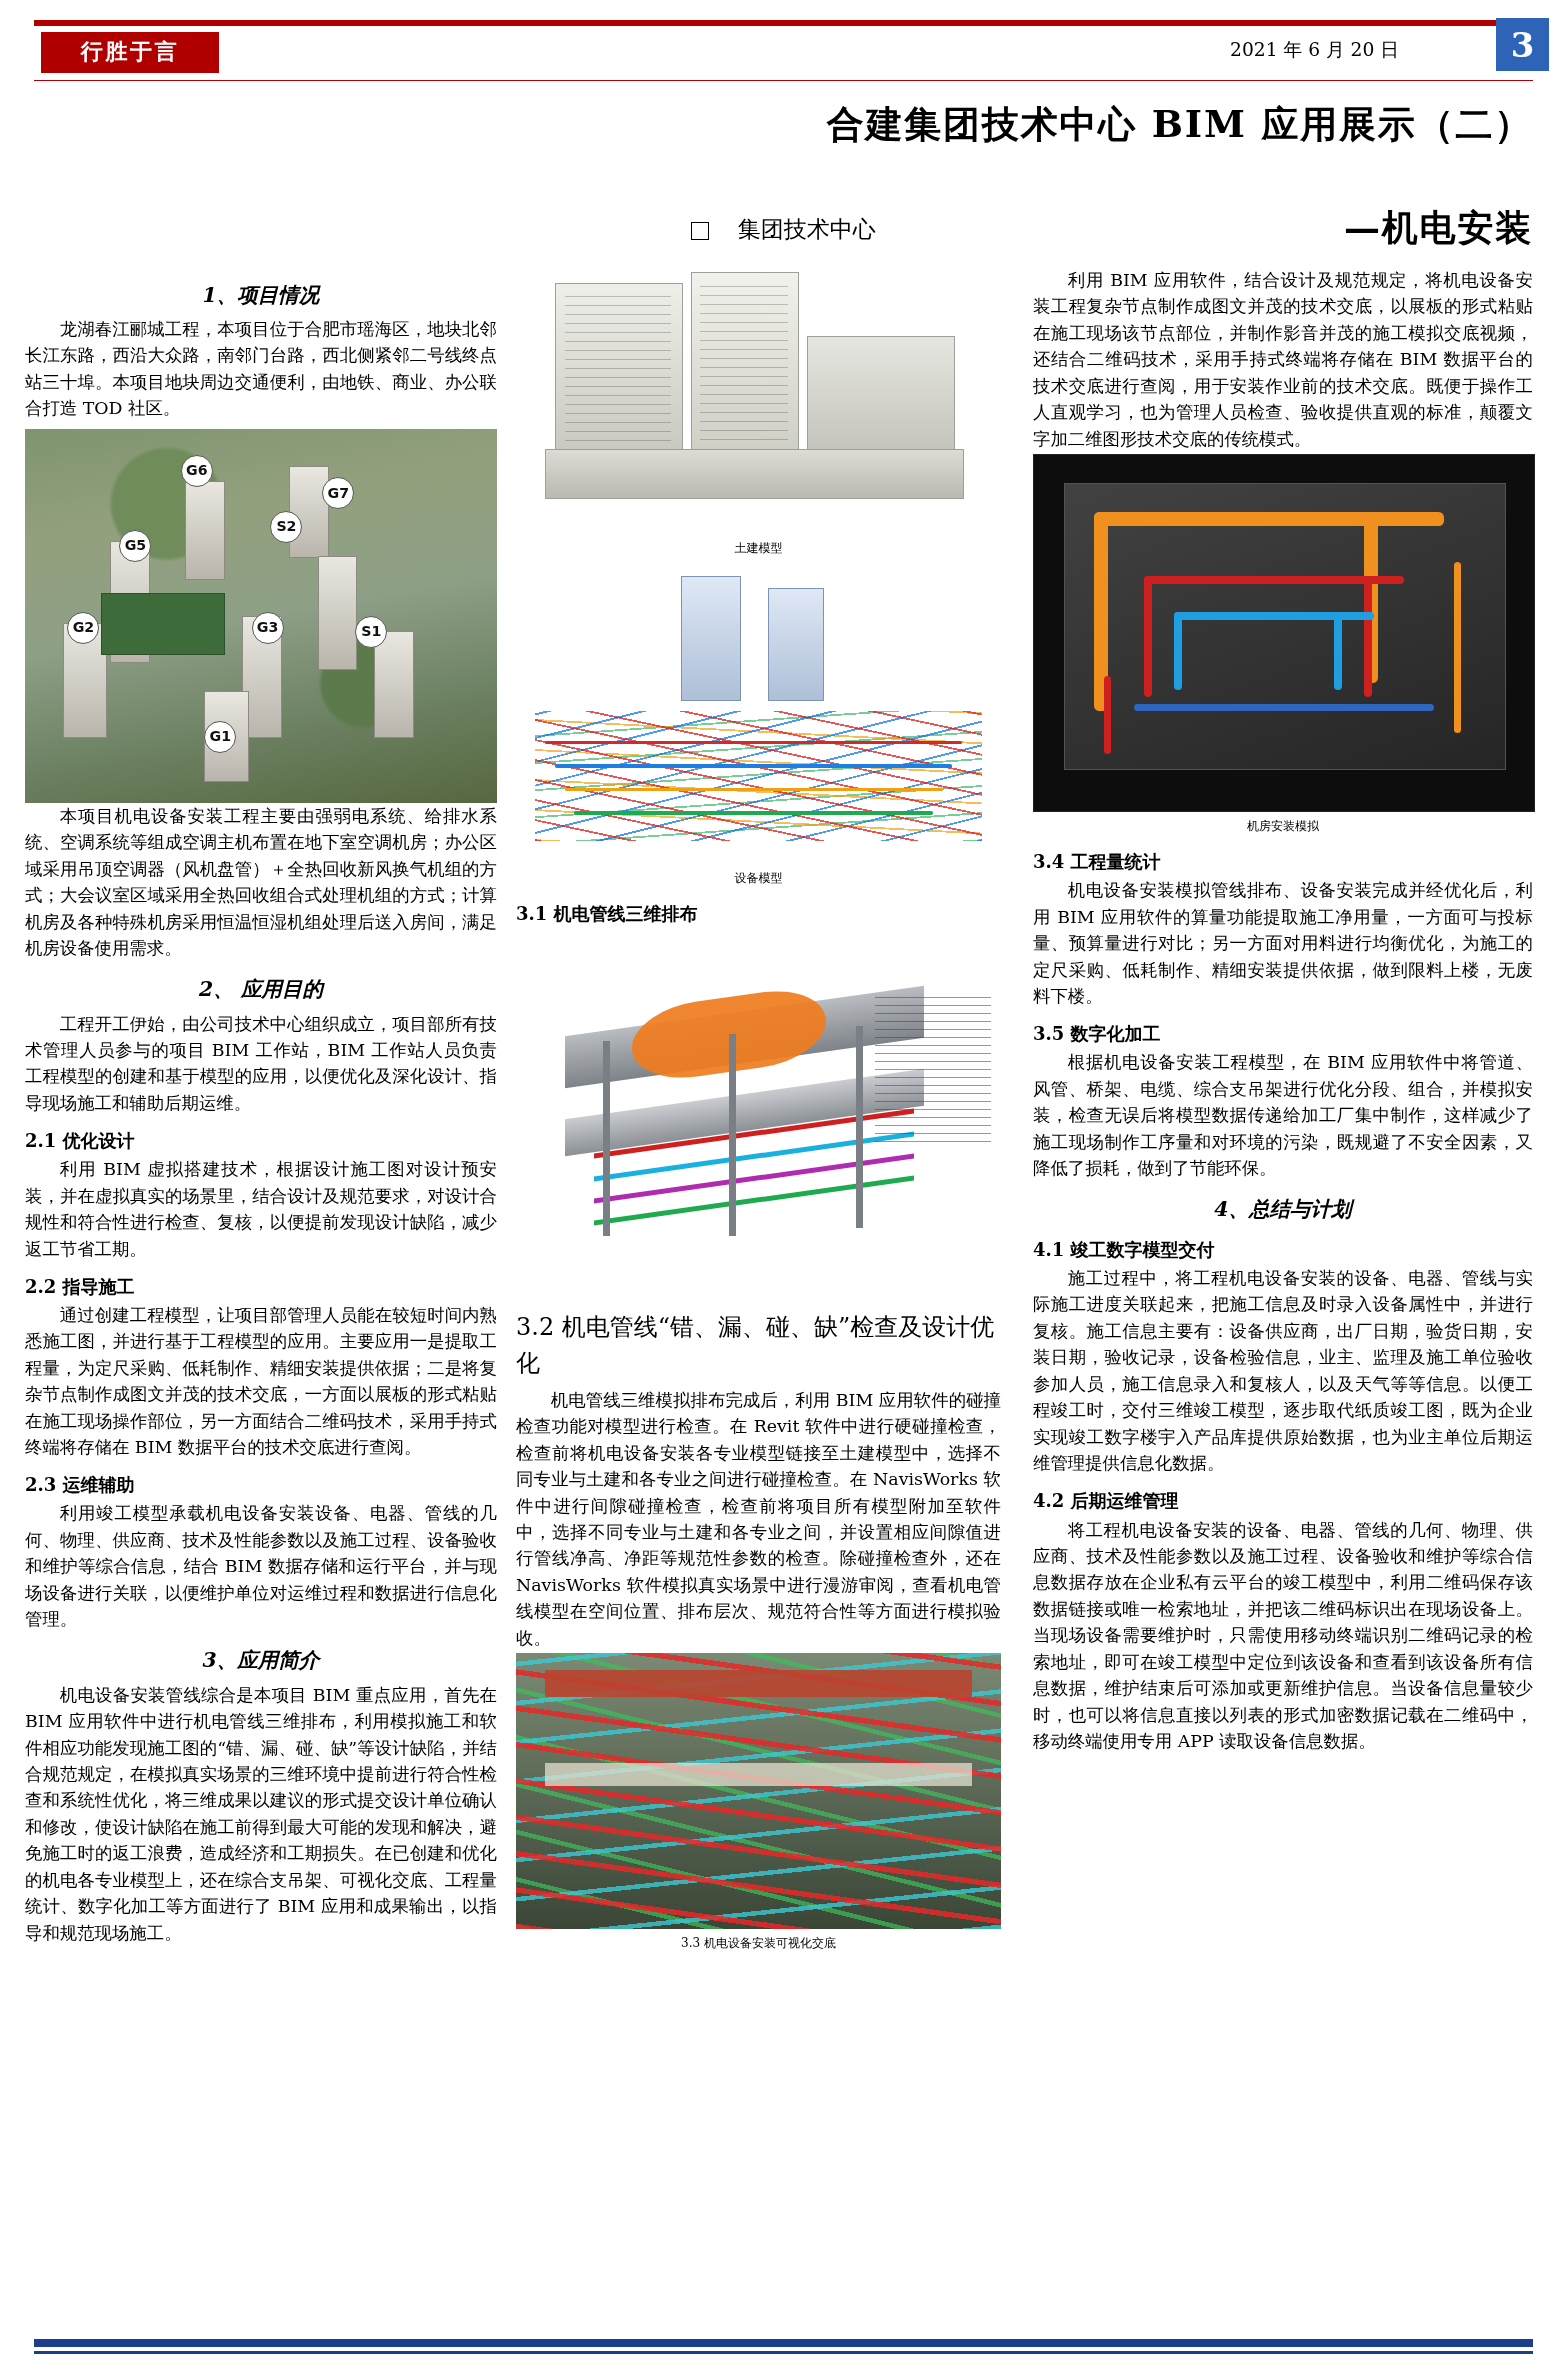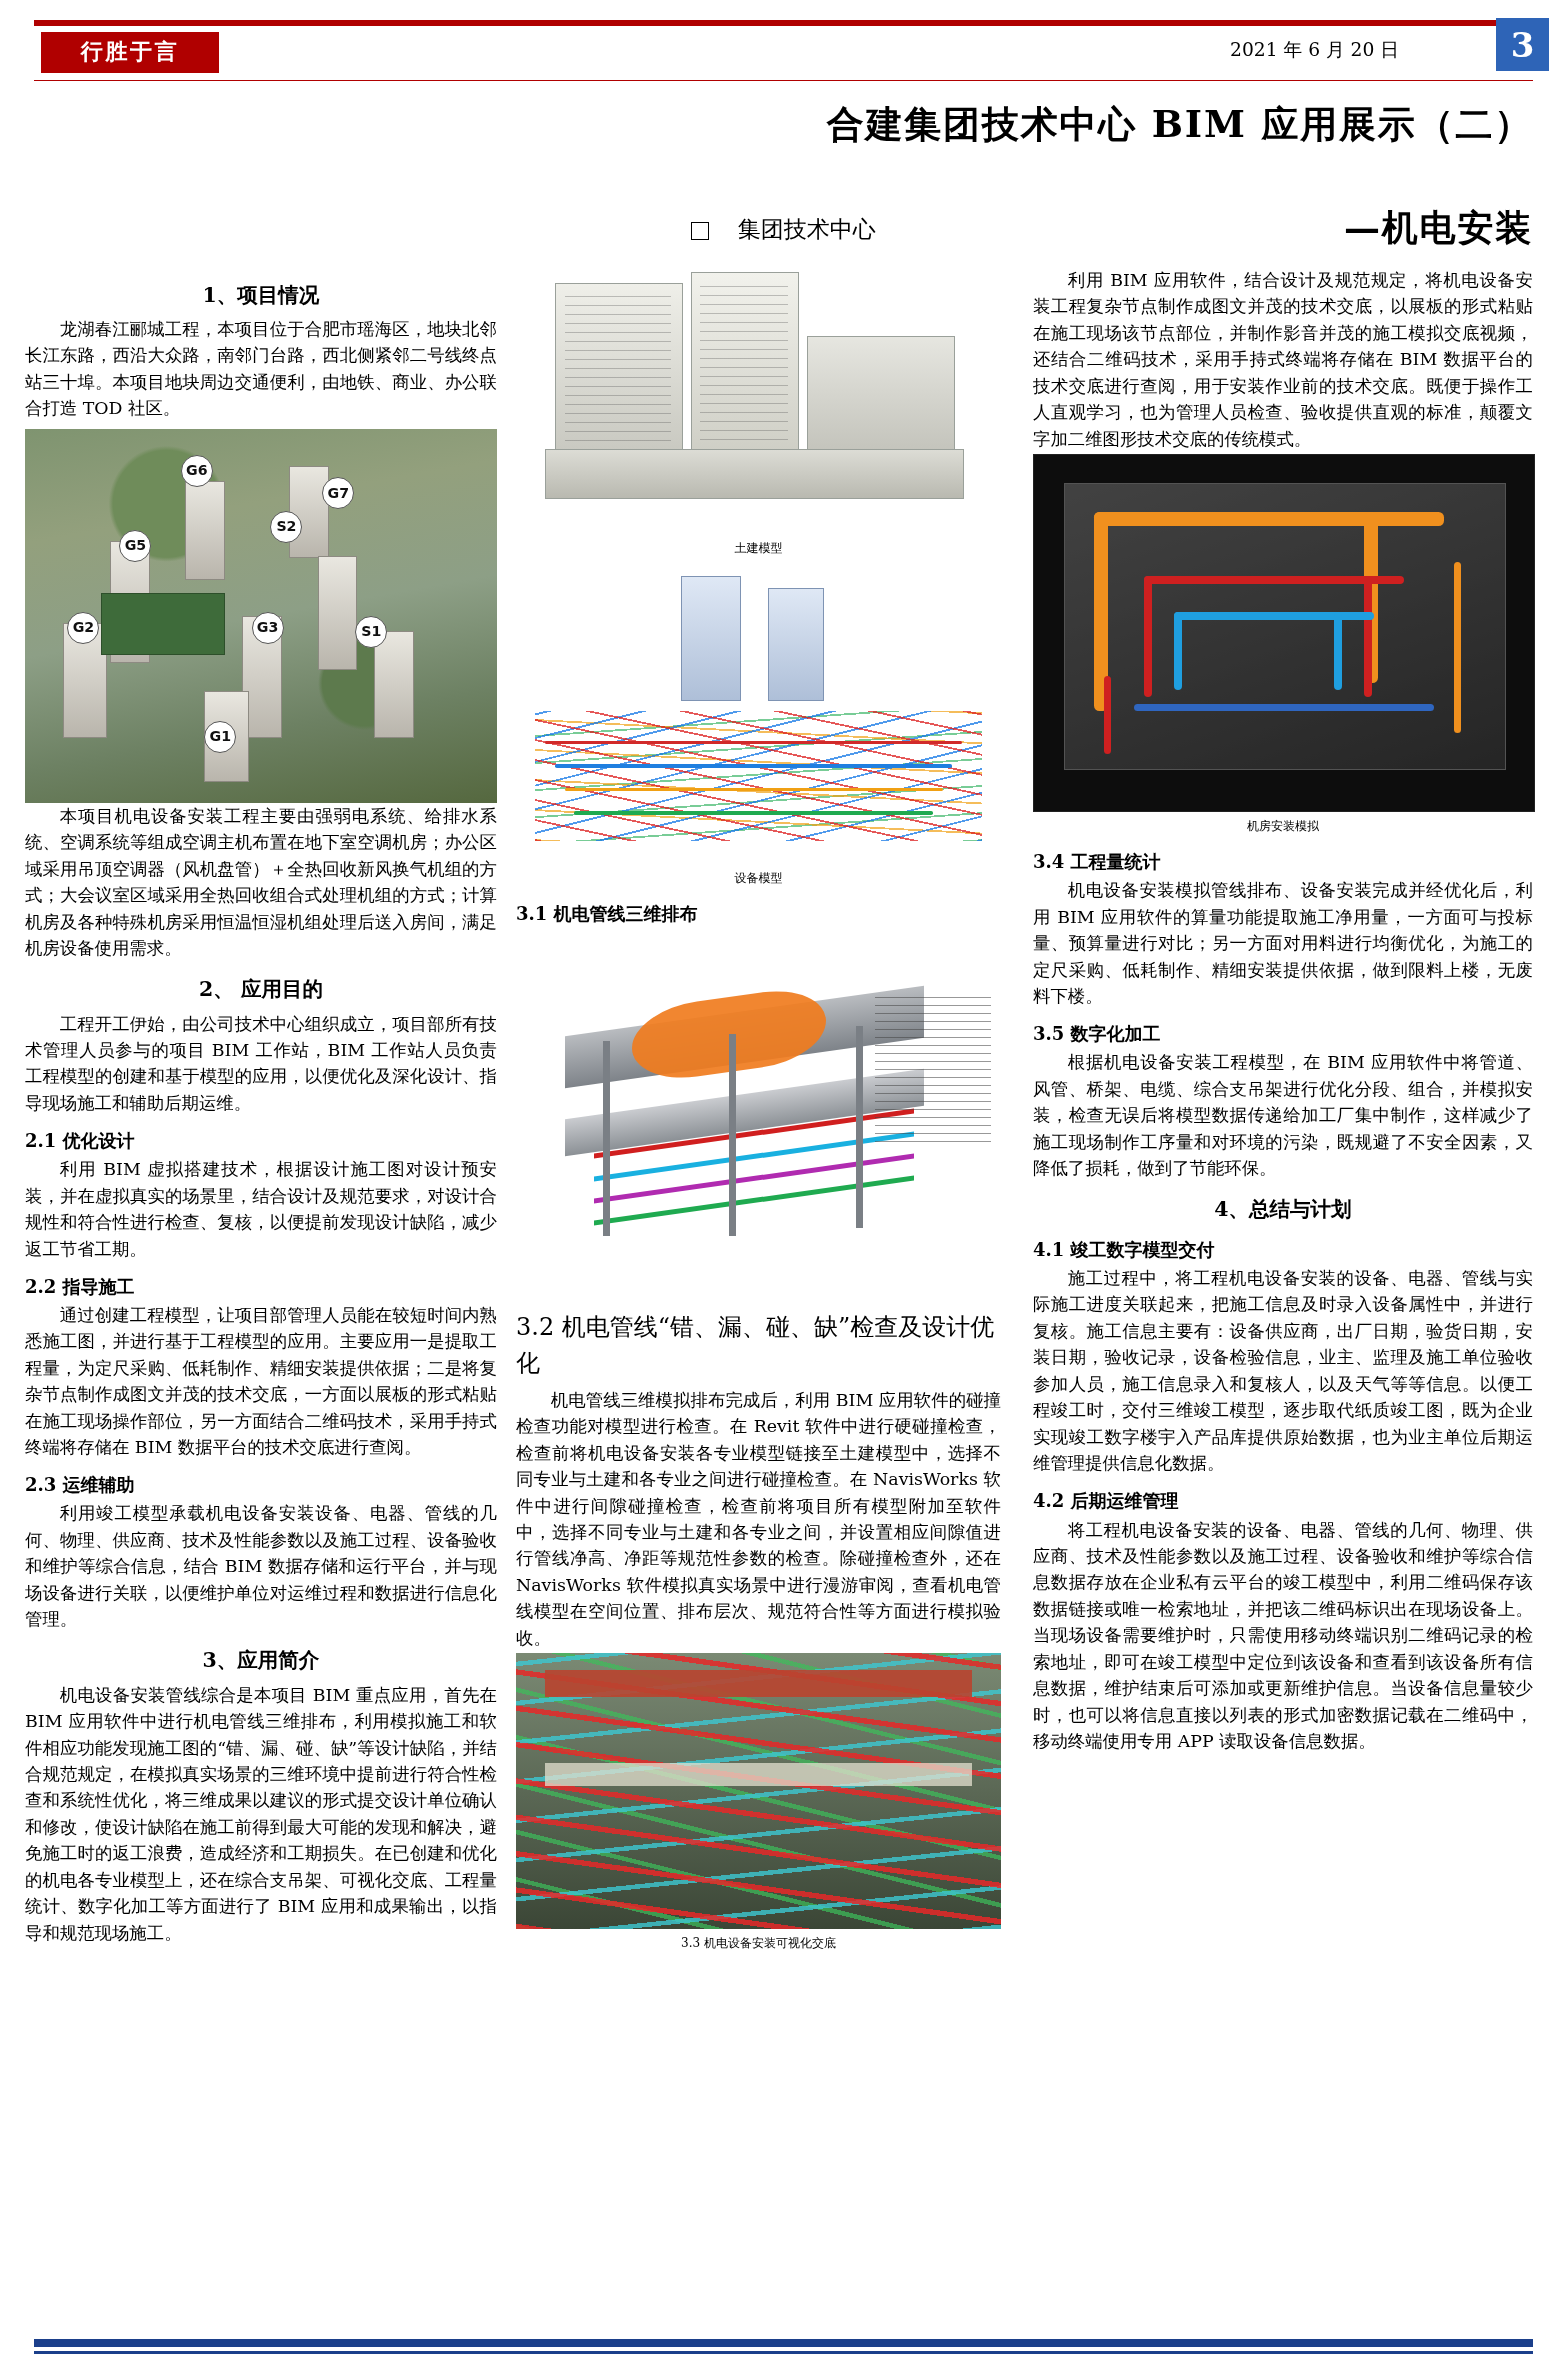--- a/index.html
+++ b/index.html
@@ -99,20 +99,21 @@
     font-size:17.4px;line-height:1.52;
     text-align:justify;
     font-family:"DejaVu Serif","Liberation Serif",serif;
   }
   .col-1{left:25px;width:472px;}
   .col-2{left:516px;width:485px;}
   .col-3{left:1033px;width:500px;}
   h2.sec{
     font-size:20.5px;font-weight:bold;text-align:center;margin:12.5px 0 5.3px;
     font-family:"DejaVu Serif","Liberation Serif",serif;
+    font-style:italic;
   }
   h3.sub{
     font-size:18px;font-weight:bold;margin:10.7px 0 1.8px;
     font-family:"DejaVu Serif","Liberation Serif",serif;
   }
   p.body{margin:0 0 1.8px 0;text-indent:2em;}
   .cap{
     text-align:center;font-size:12px;margin:5.3px 0 12.5px;
     font-family:"DejaVu Serif","Liberation Serif",serif;
   }

